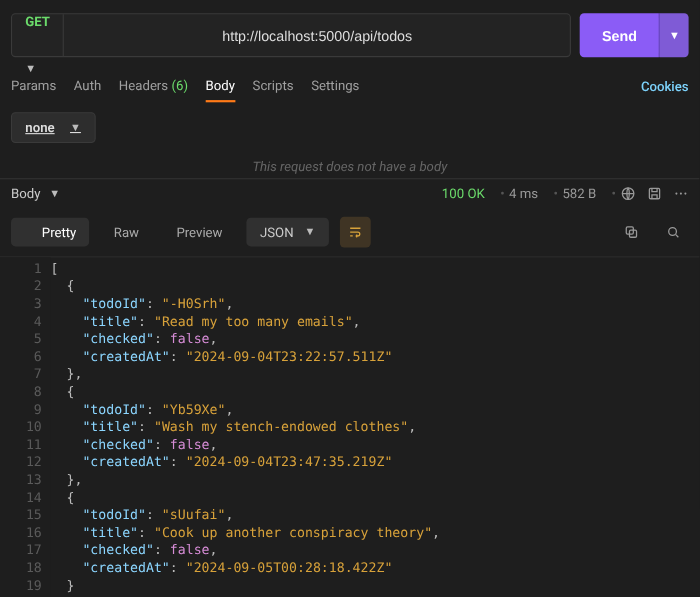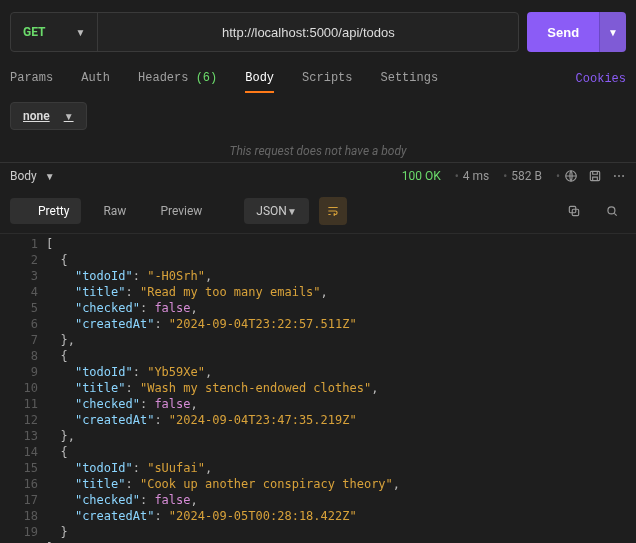--- a/index.html
+++ b/index.html
@@ -22,27 +22,28 @@
   .url-group {
     display: flex;
     flex: 1;
     border: 1px solid #3a3a3a;
     border-radius: 4px;
     background: #232323;
     height: 40px;
     align-items: center;
   }
   .method {
-    display: flex; align-items: center; gap: 30px;
+    display: flex; align-items: flex-start; gap: 30px;
     padding: 0 12px;
     height: 100%;
     border-right: 1px solid #3a3a3a;
     color: #6bdb6b;
     font-weight: 700;
     cursor: pointer;
+    flex-direction: column;
   }
   .method .chev { color: #bbb; font-size: 10px; }
   .url-input {
     flex: 1;
     background: transparent;
     border: none;
     outline: none;
     color: #ddd;
     font-size: 13px;
     padding: 0 12px;
@@ -72,34 +73,33 @@
     border-radius: 0 4px 4px 0;
     cursor: pointer;
     font-size: 10px;
   }
 
   
   .req-tabs {
     display: flex;
     align-items: center;
     padding: 0 10px;
-    gap: 28px;
+    gap: 16px;
     height: 30px;
-    font-family: Liberation Mono, monospace;
   }
   .req-tab {
     color: #a0a0a0;
     cursor: pointer;
     padding: 6px 0;
     border-bottom: 2px solid transparent;
   }
   .req-tab.active { color: #fff; border-bottom-color: #ff7a18; }
   .badge { color: #6bdb6b; }
   .spacer { flex: 1; }
-  .cookies { color: #8b5cf6; cursor: pointer; font-weight: 500; margin-left: 41px; }
+  .cookies { color: #7dd3fc; cursor: pointer; font-weight: 500; margin-left: 41px; }
 
   
   .body-type-row {
     padding: 8px 10px;
   }
   .body-type {
     display: inline-flex;
     align-items: center;
     gap: 14px;
     background: #2d2d2d;
@@ -152,25 +152,25 @@
   .view-tab {
     color: #aaa;
     padding: 6px 12px;
     border-radius: 4px;
     cursor: pointer;
   }
   .view-tab.active { background: #303030; color: #fff; padding-left: 28px; }
   .json-select {
     display: inline-flex;
     align-items: center;
+    gap: 10px;
     background: #303030;
     border-radius: 4px;
     padding: 6px 12px;
     cursor: pointer;
-    margin-left: 20px;
   }
   .json-select .chev { font-size: 10px; color: #bbb; }
   .wrap-btn {
     width: 28px; height: 28px;
     display: inline-flex; align-items: center; justify-content: center;
     background: #3f3424;
     border-radius: 4px;
     cursor: pointer;
     color: #d8a23a;
   }

